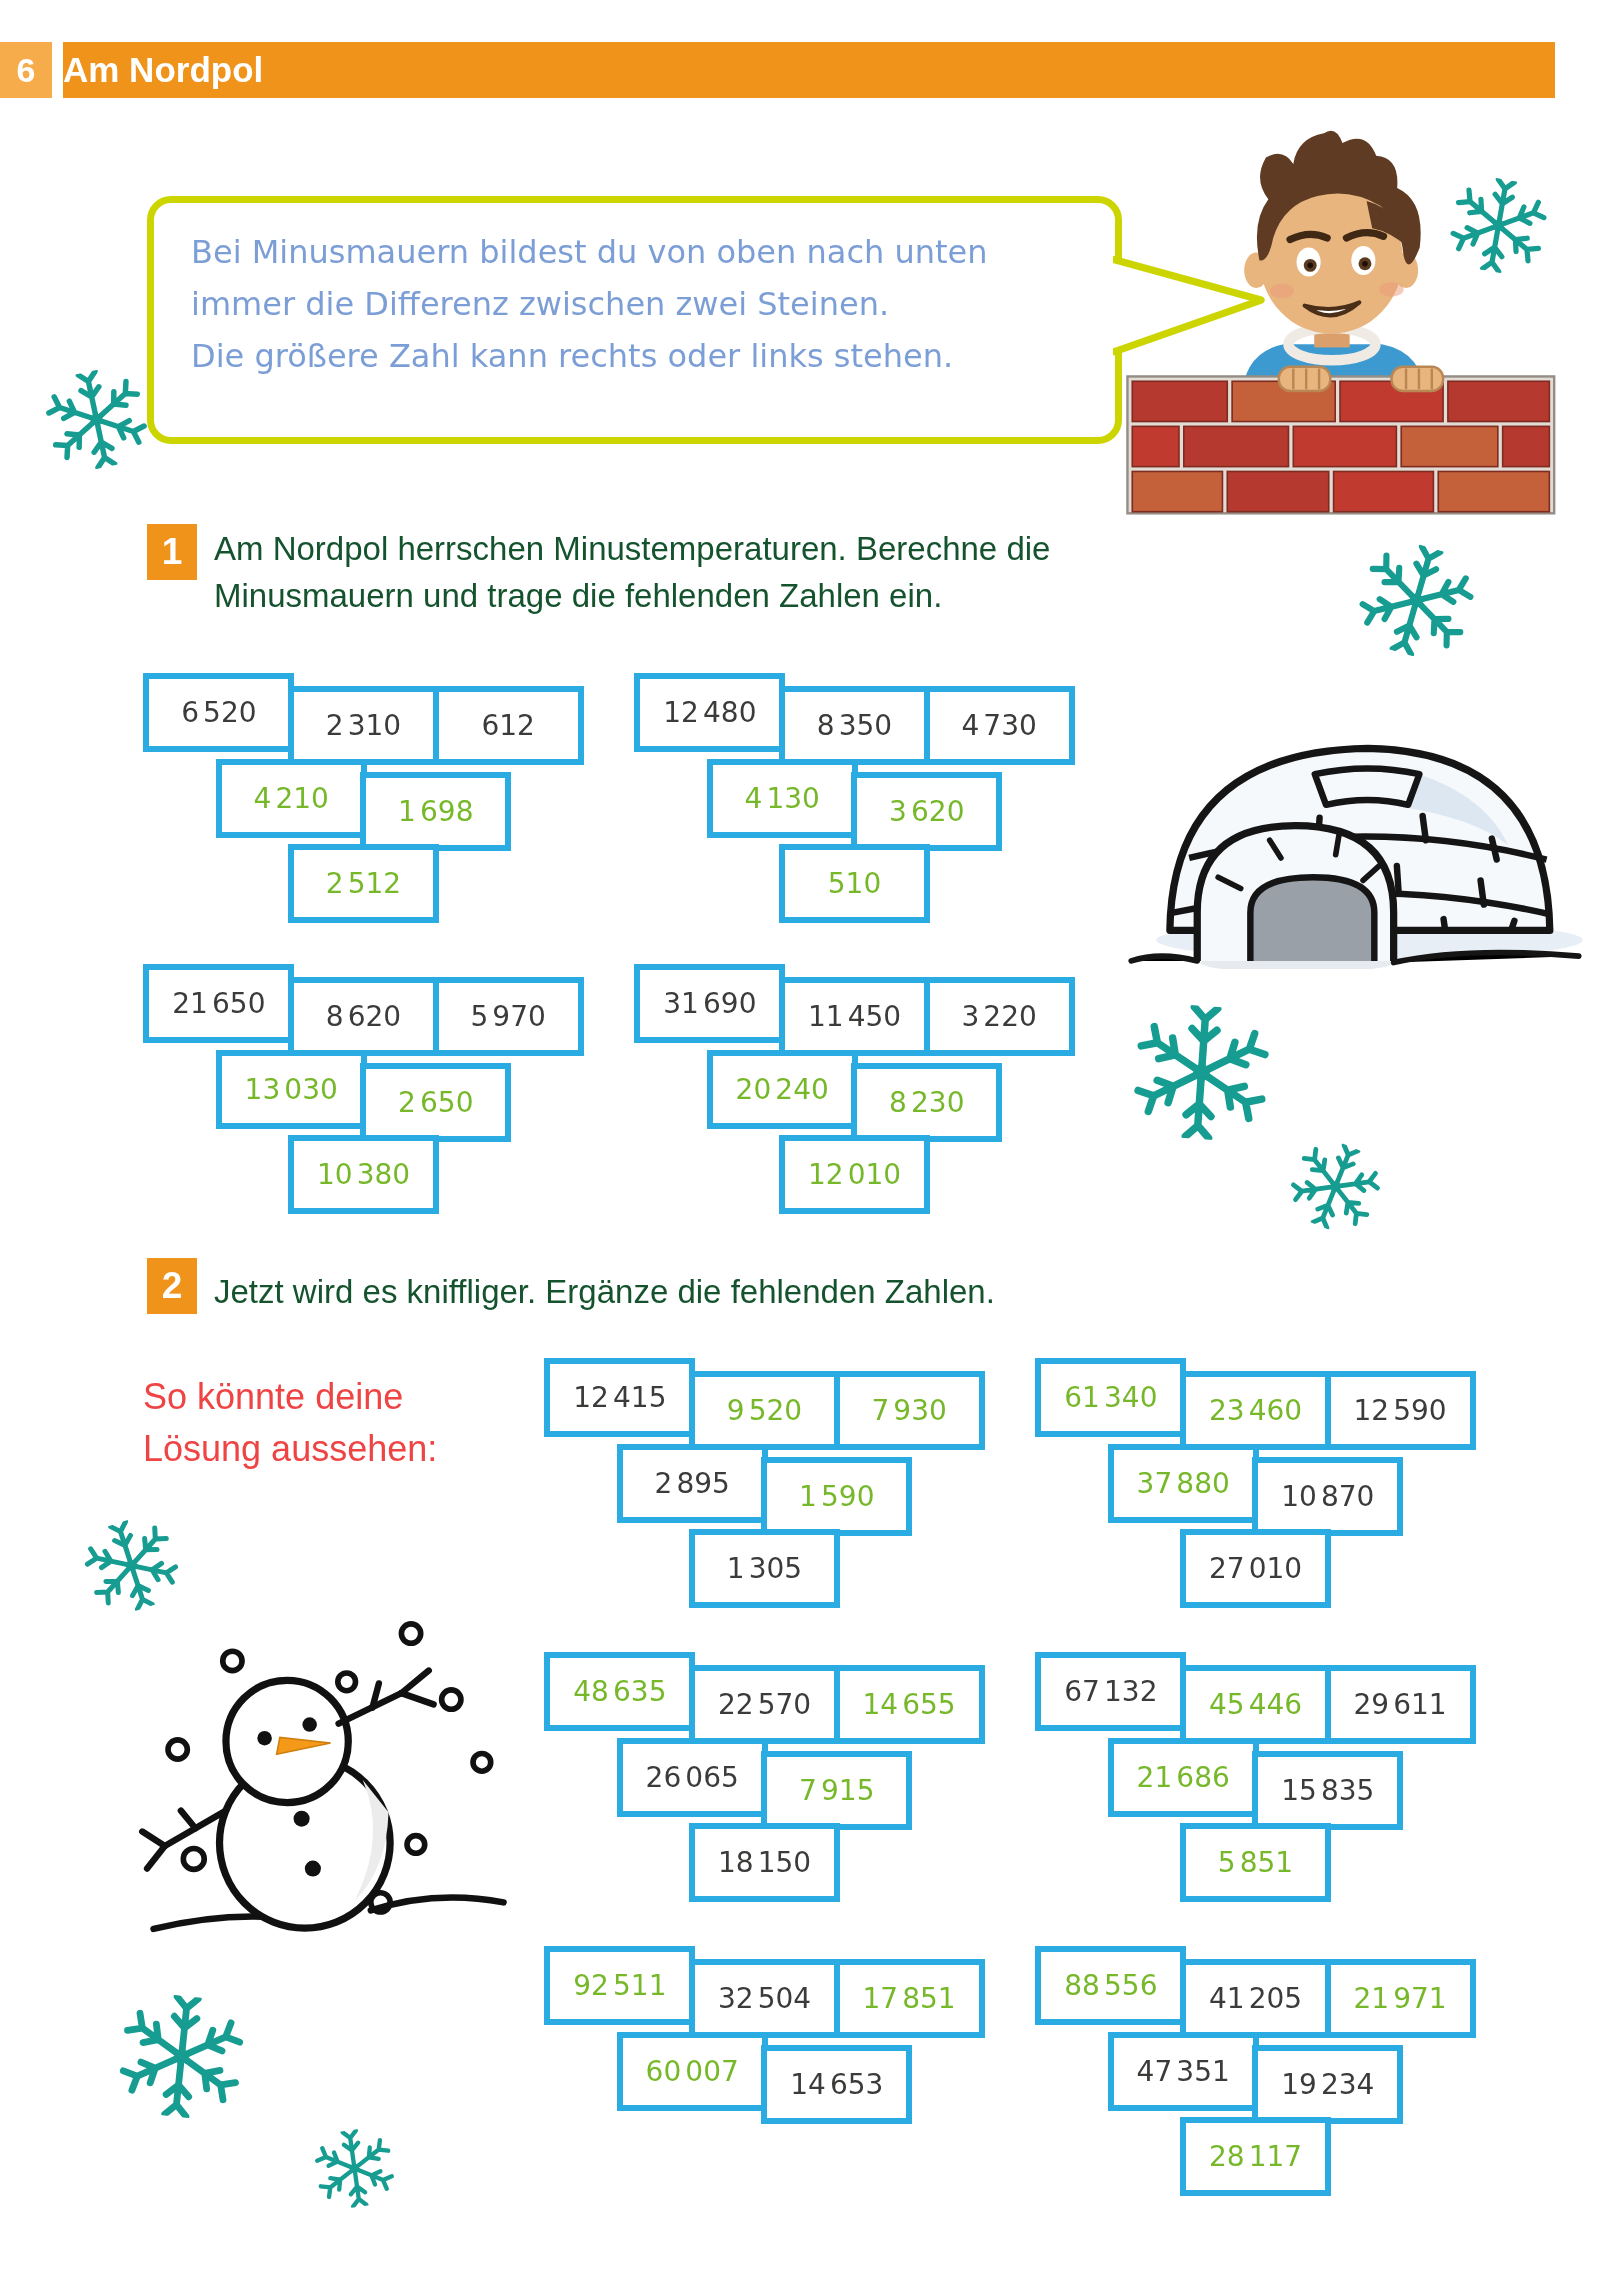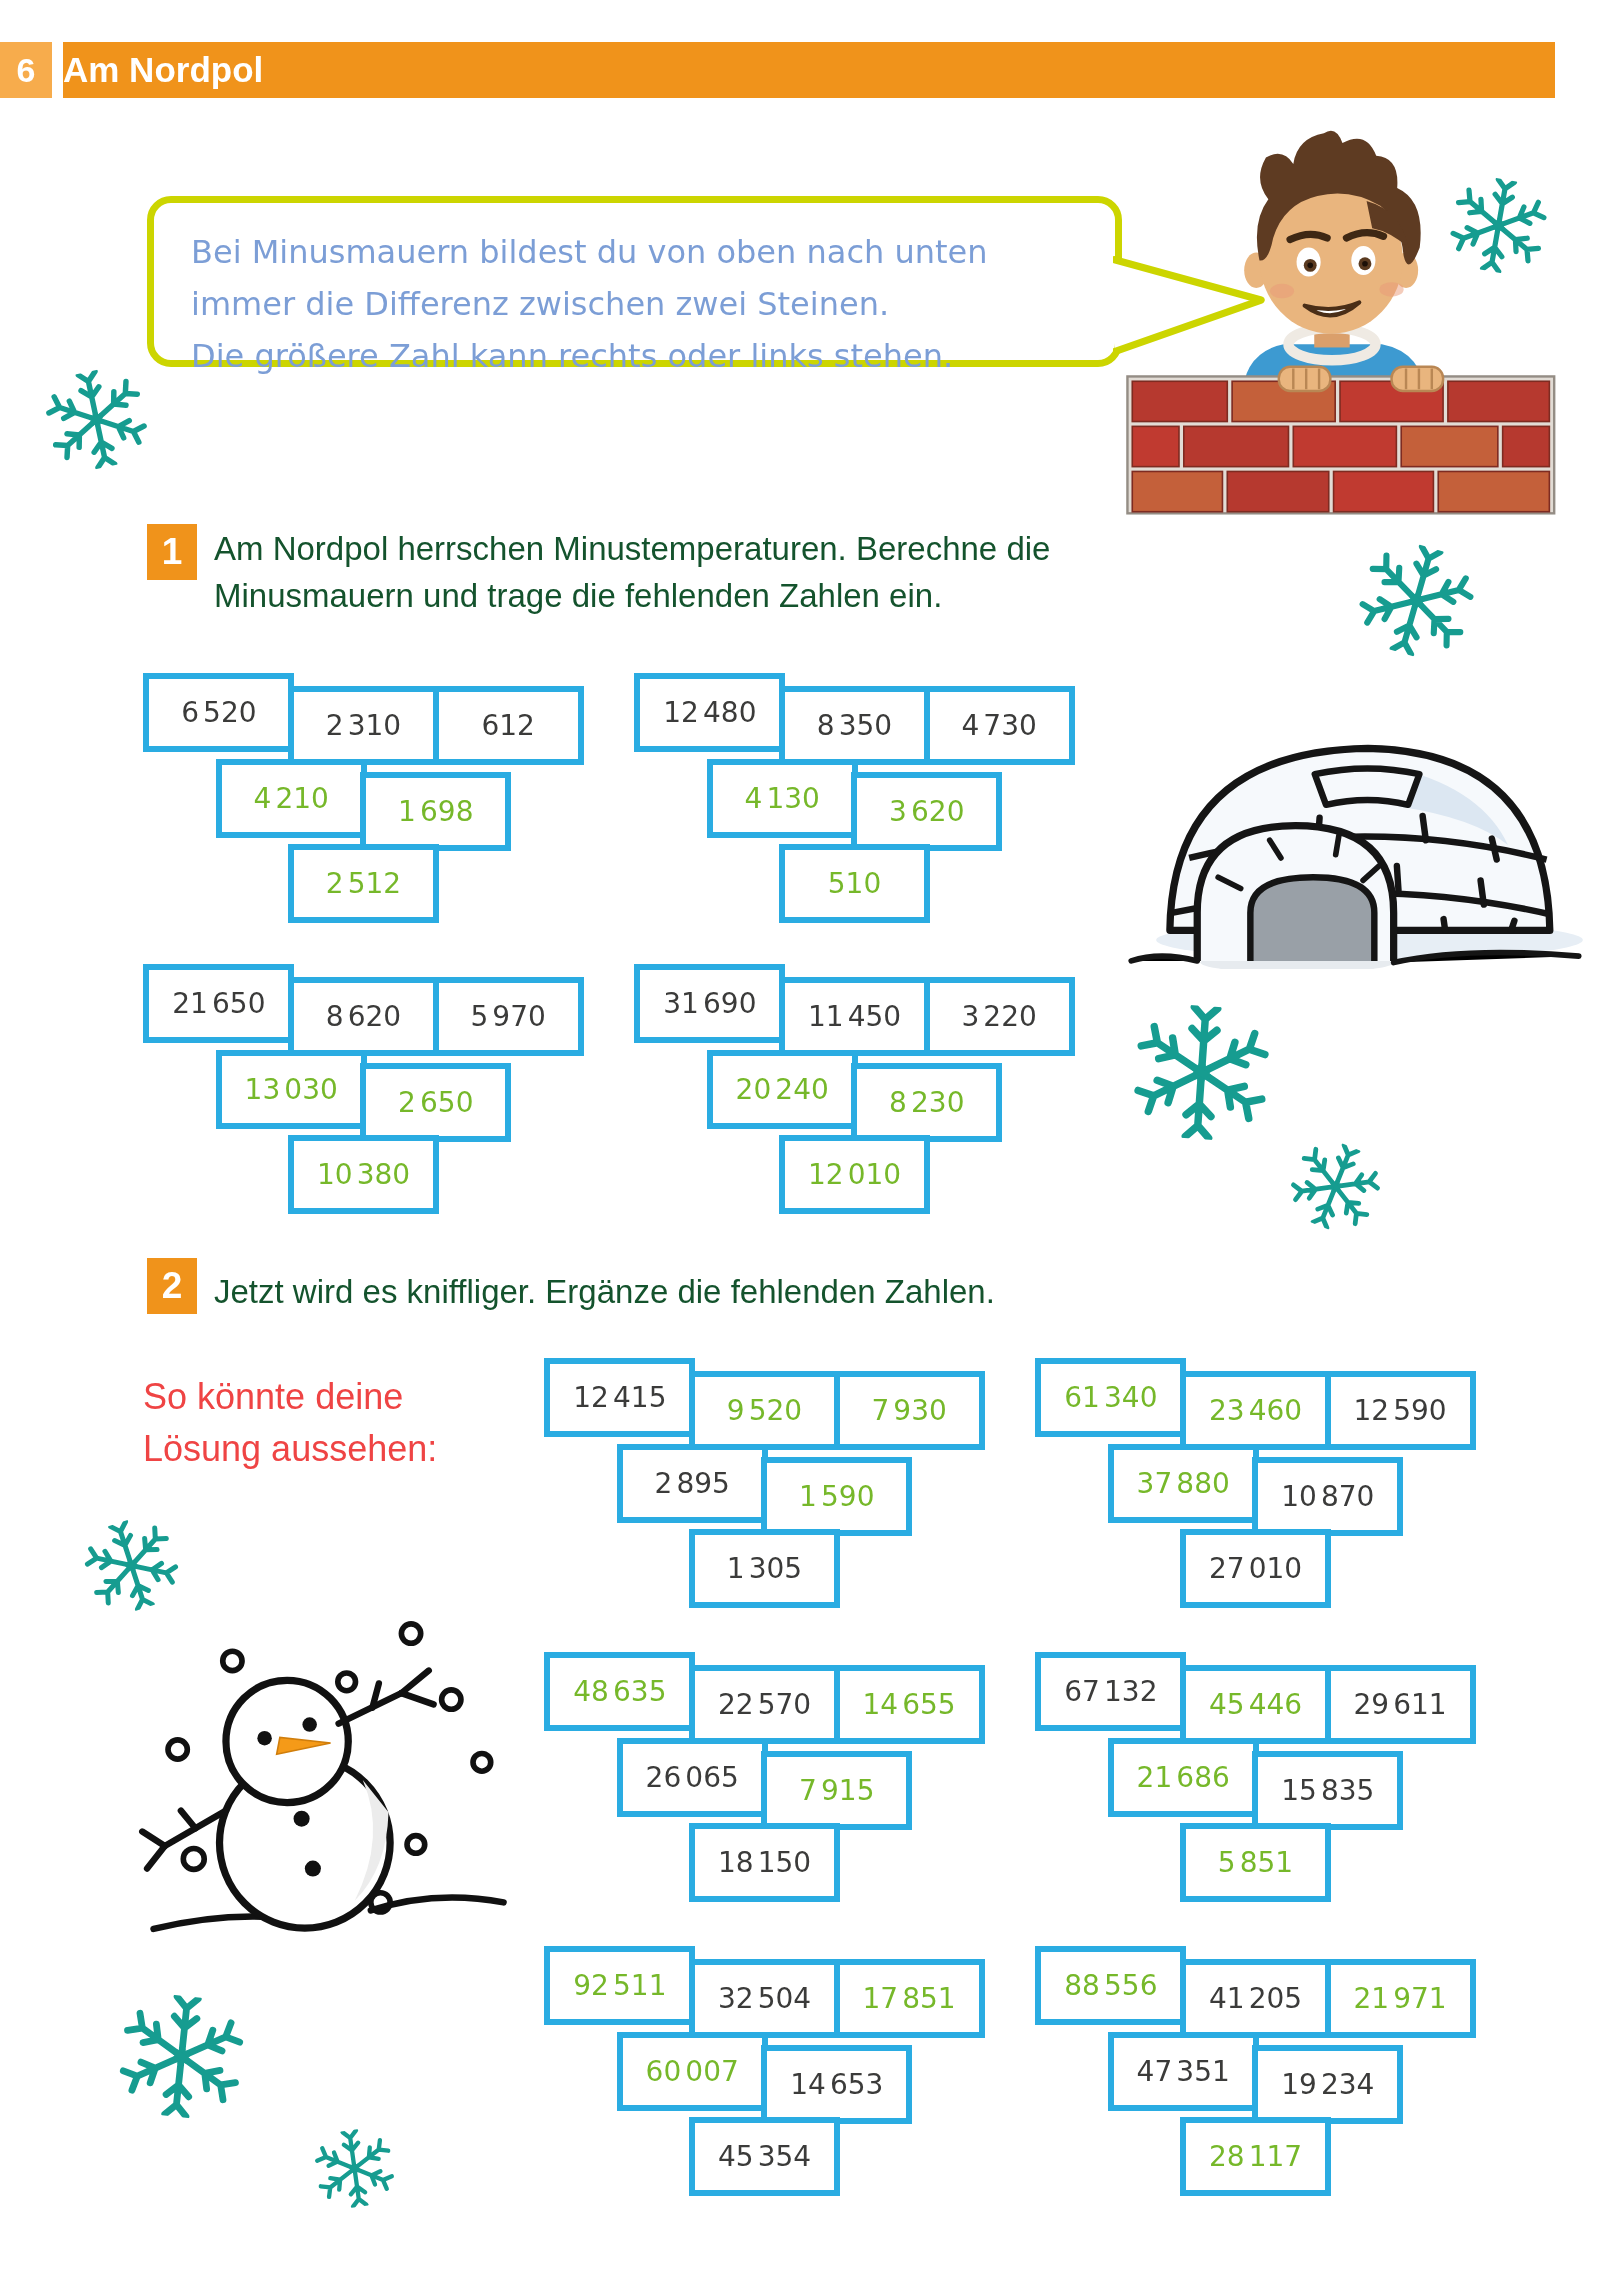--- a/index.html
+++ b/index.html
@@ -4,21 +4,21 @@
 <style>
   html,body{margin:0;padding:0;background:#fff;}
   .page{position:relative;width:1618px;height:2284px;background:#fff;overflow:hidden;
         font-family:"Liberation Sans",sans-serif;color:#3B3B3A;}
   
   .page-tab{position:absolute;left:0;top:42px;width:52px;height:56px;background:#F7AC4C;
             color:#fff;font-size:34px;font-weight:bold;display:flex;align-items:center;justify-content:center;}
   .header-bar{position:absolute;left:63px;top:42px;width:1492px;height:56px;background:#F0931B;}
   .header-title{width:100%;text-align:left;line-height:56px;color:#fff;font-size:35px;font-weight:bold;}
   
-  .bubble{position:absolute;left:147px;top:196px;width:975px;height:171px;background:#fff;
+  .bubble{position:absolute;left:147px;top:196px;width:975px;height:248px;background:#fff;
           border:7.3px solid #CCD500;border-radius:24px;box-sizing:border-box;}
   .bubble-text{padding:22.6px 24px 0 37px;font-family:"DejaVu Sans",sans-serif;
                font-size:32px;line-height:52px;color:#7C9ED6;}
   .bubble-tail{position:absolute;left:1113px;top:250px;width:161px;height:113px;}
   
   .exnum{position:absolute;width:50px;height:56px;background:#F0931B;color:#fff;font-size:37px;
          font-weight:bold;display:flex;align-items:center;justify-content:center;}
   .extext{position:absolute;left:214px;width:1144px;font-size:33px;line-height:47px;color:#14532d;}
   .note{position:absolute;left:143px;top:1371px;font-size:36px;line-height:52px;color:#ef4444;}
   
@@ -306,23 +306,20 @@
   <div class="wall" style="left:544px;top:1946px">
     <div class="wrow">
       <div class="cell" data-color="green">92 511</div>
       <div class="cell" data-color="black">32 504</div>
       <div class="cell" data-color="green">17 851</div>
     </div>
     <div class="wrow">
       <div class="cell" data-color="green">60 007</div>
       <div class="cell" data-color="black">14 653</div>
     </div>
-    <div class="wrow">
-      <div class="cell" data-color="black">45 354</div>
-    </div>
   </div>
 
   <div class="wall" style="left:1035px;top:1946px">
     <div class="wrow">
       <div class="cell" data-color="green">88 556</div>
       <div class="cell" data-color="black">41 205</div>
       <div class="cell" data-color="green">21 971</div>
     </div>
     <div class="wrow">
       <div class="cell" data-color="black">47 351</div>

